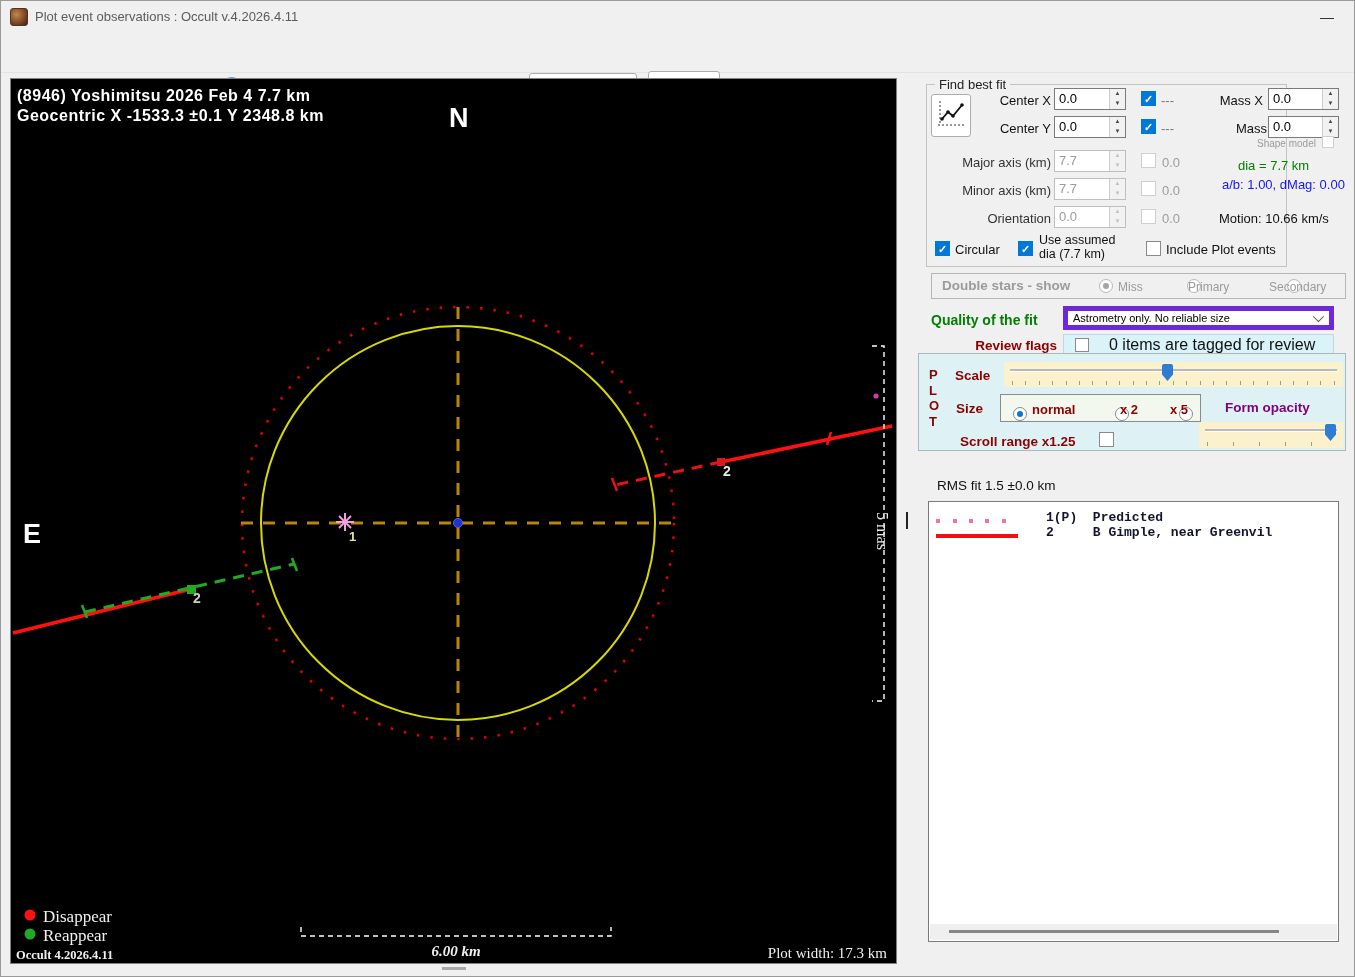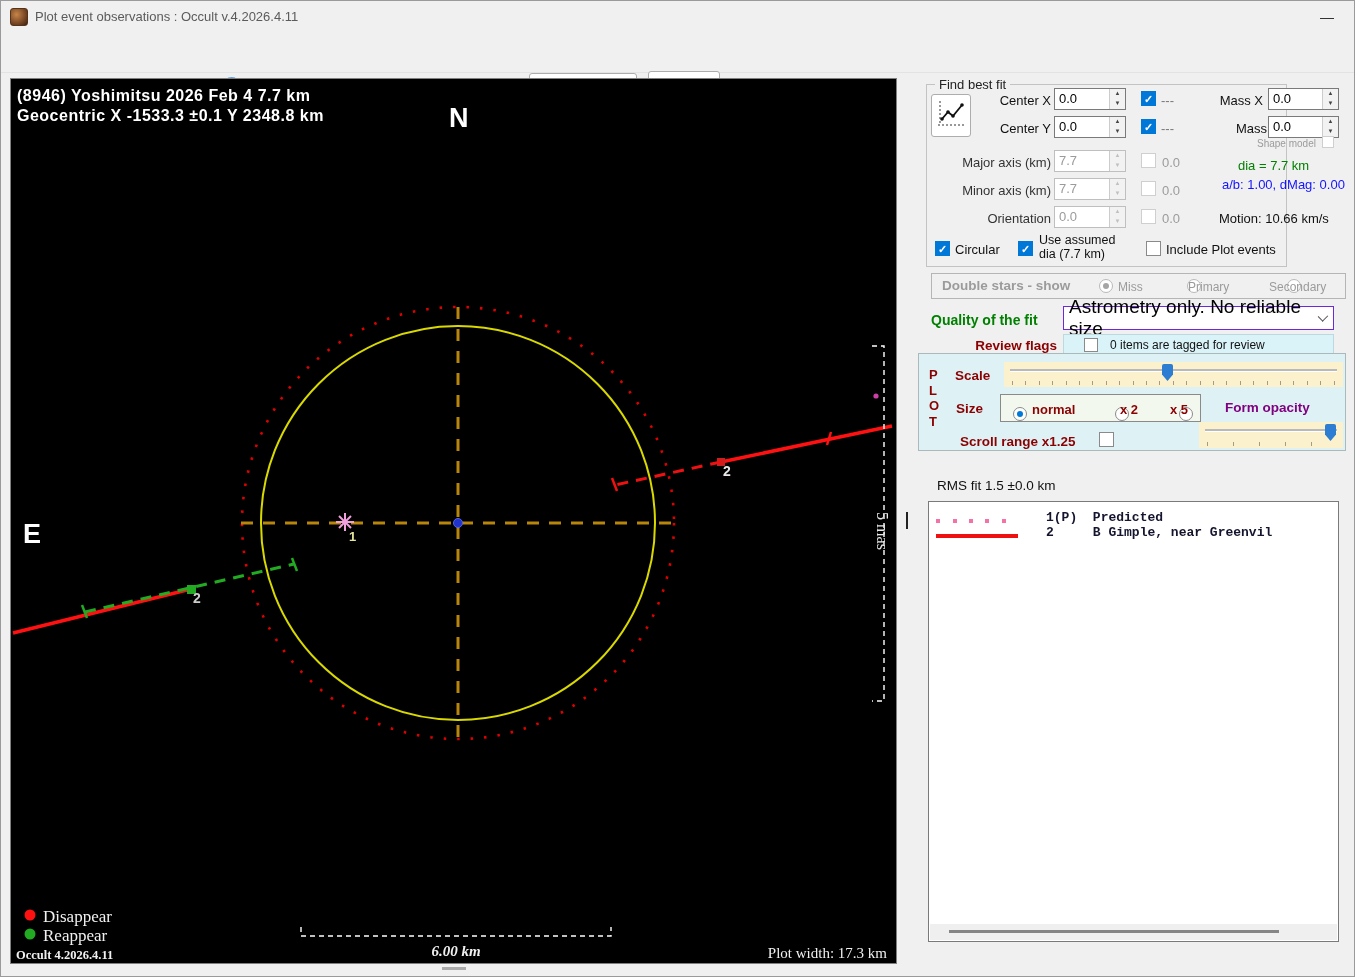--- a/index.html
+++ b/index.html
@@ -57,27 +57,27 @@
   .radio { width:14px; height:14px; border:1px solid #8a8a8a; border-radius:50%;
            background:#fff; display:inline-block; position:relative; cursor:pointer; }
   .radio.sel::after { content:''; position:absolute; left:3px; top:3px; width:6px; height:6px;
                       border-radius:50%; background:#0078d7; }
   .radio.dis { border-color:#b9b9b9; }
   .radio.dis.sel::after { background:#a5a5a5; }
   .txt-green { color:#008000; font-size:13px; }
   .txt-blue { color:#1414ff; font-size:13px; }
   .txt-maroon { color:#8b0000; font-weight:bold; }
   .txt-purple { color:#800080; font-weight:bold; font-size:13.5px; }
-  .combo { border:1px solid #6d28d9; background:#fff; font-size:19px; display:flex;
+  .combo { border:5px solid #6d28d9; background:#fff; font-size:11px; display:flex;
            align-items:center; padding-left:5px; cursor:pointer; }
   .combo-arrow { margin-left:auto; margin-right:8px; width:8px; height:8px;
                  border-right:1.5px solid #555; border-bottom:1.5px solid #555;
                  transform:rotate(45deg) translateY(-2px); }
   .cyanbox { background:#d9f3f8; border:1px solid #bcd9de; display:flex; align-items:center;
-             gap:12px; padding-left:20px; font-size:12px; color:#111; }
+             gap:20px; padding-left:11px; font-size:16px; color:#111; }
 
   
   .plot-panel { left:917px; top:352px; width:428px; height:98px; background:#def2f6;
                 border:1px solid #a9b9bc; }
   .plot-letters { left:10px; top:13px; width:13px; font-size:13px; font-weight:bold;
                   color:#8b0000; word-break:break-all; line-height:15.5px; }
   .slider { background:#fbf2cd; }
   .slider .track { position:absolute; left:6px; right:6px; top:7px; height:3px;
                    background:#b9b9b9; border-bottom:1px solid #fff; }
   .slider .ticks { position:absolute; left:8px; right:6px; bottom:2px; height:4px;

